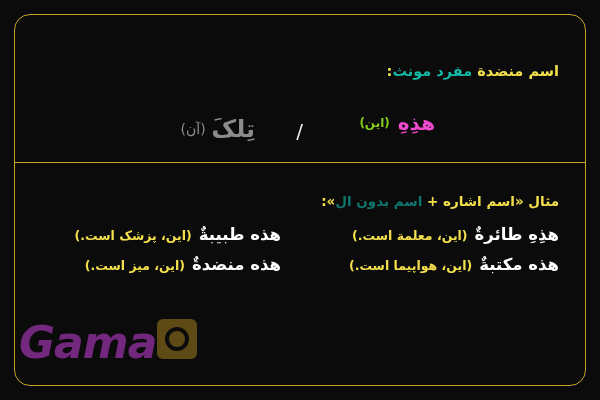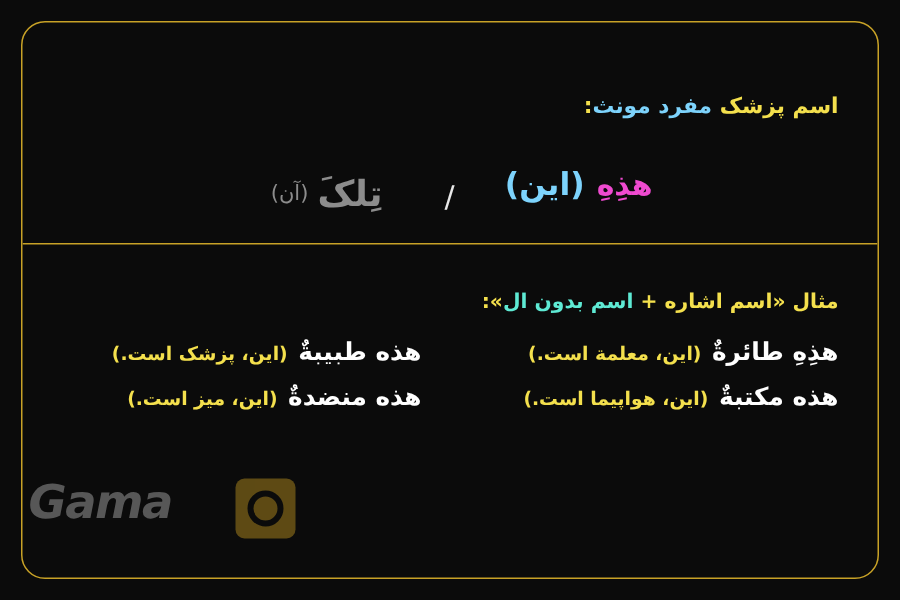--- a/index.html
+++ b/index.html
@@ -45,21 +45,21 @@
     position: absolute;
     top: 48px;
     right: 26px;
     direction: rtl;
     white-space: nowrap;
     font-size: 14.5px;
     font-weight: bold;
     letter-spacing: 0px;
   }
   .t-yellow { color: #f4e04d; }
-  .t-pink   { color: #7dd3fc; }
+  .t-pink   { color: #14b8a6; }
 
   .demo-row {
     position: absolute;
     top: 96px;
     left: 0;
     right: 0;
     height: 50px;
     direction: rtl;
     text-align: right;
   }
@@ -70,22 +70,22 @@
     direction: rtl;
     white-space: nowrap;
   }
   .demo-main .ar {
     color: #ef4ad0;
     font-size: 20px;
     font-weight: bold;
     vertical-align: middle;
   }
   .demo-main .fa {
-    color: #7dd3fc;
-    font-size: 21px;
+    color: #84cc16;
+    font-size: 12px;
     font-weight: bold;
     vertical-align: middle;
     margin-right: 8px;
   }
   .slash {
     position: absolute;
     right: 282px;
     top: 8px;
     color: #e8e8e8;
     font-size: 20px;
@@ -121,21 +121,21 @@
   .subtitle {
     position: absolute;
     top: 30px;
     right: 26px;
     direction: rtl;
     white-space: nowrap;
     font-size: 13.5px;
     font-weight: bold;
   }
   .s-yellow { color: #f4e04d; }
-  .s-pink { color: #5eead4; }
+  .s-pink { color: #0f766e; }
 
   .columns {
     position: absolute;
     top: 62px;
     right: 0;
     left: 0;
     direction: rtl;
   }
   .col {
     position: absolute;
@@ -172,24 +172,24 @@
     bottom: 18px;
     width: 186px;
     height: 54px;
     opacity: 0.5;
   }
   .wm-text {
     position: absolute;
     left: 0;
     top: 4px;
     font-family: "DejaVu Sans", sans-serif;
-    font-size: 31px;
+    font-size: 44px;
     font-weight: bold;
     font-style: italic;
-    color: #a3a3a3;
+    color: #d946ef;
     letter-spacing: -1px;
     direction: ltr;
   }
   .wm-badge {
     position: absolute;
     left: 138px;
     top: 6px;
     width: 40px;
     height: 40px;
     background: #b08a1e;
@@ -207,21 +207,21 @@
   }
 </style>
 </head>
 <body>
 
 <div class="slide">
   <div class="frame">
 
     <div class="header">
       <div class="title-line">
-        <span class="t-yellow">اسم پزشک </span><span class="t-pink">مفرد مونث</span><span class="t-yellow">:</span>
+        <span class="t-yellow">اسم منضدة </span><span class="t-pink">مفرد مونث</span><span class="t-yellow">:</span>
       </div>
 
       <div class="demo-row">
         <div class="demo-alt">
           <span class="ar">تِلکَ</span><span class="fa">(آن)</span>
         </div>
         <div class="slash">/</div>
         <div class="demo-main">
           <span class="ar">هذِهِ</span><span class="fa">(این)</span>
         </div>

